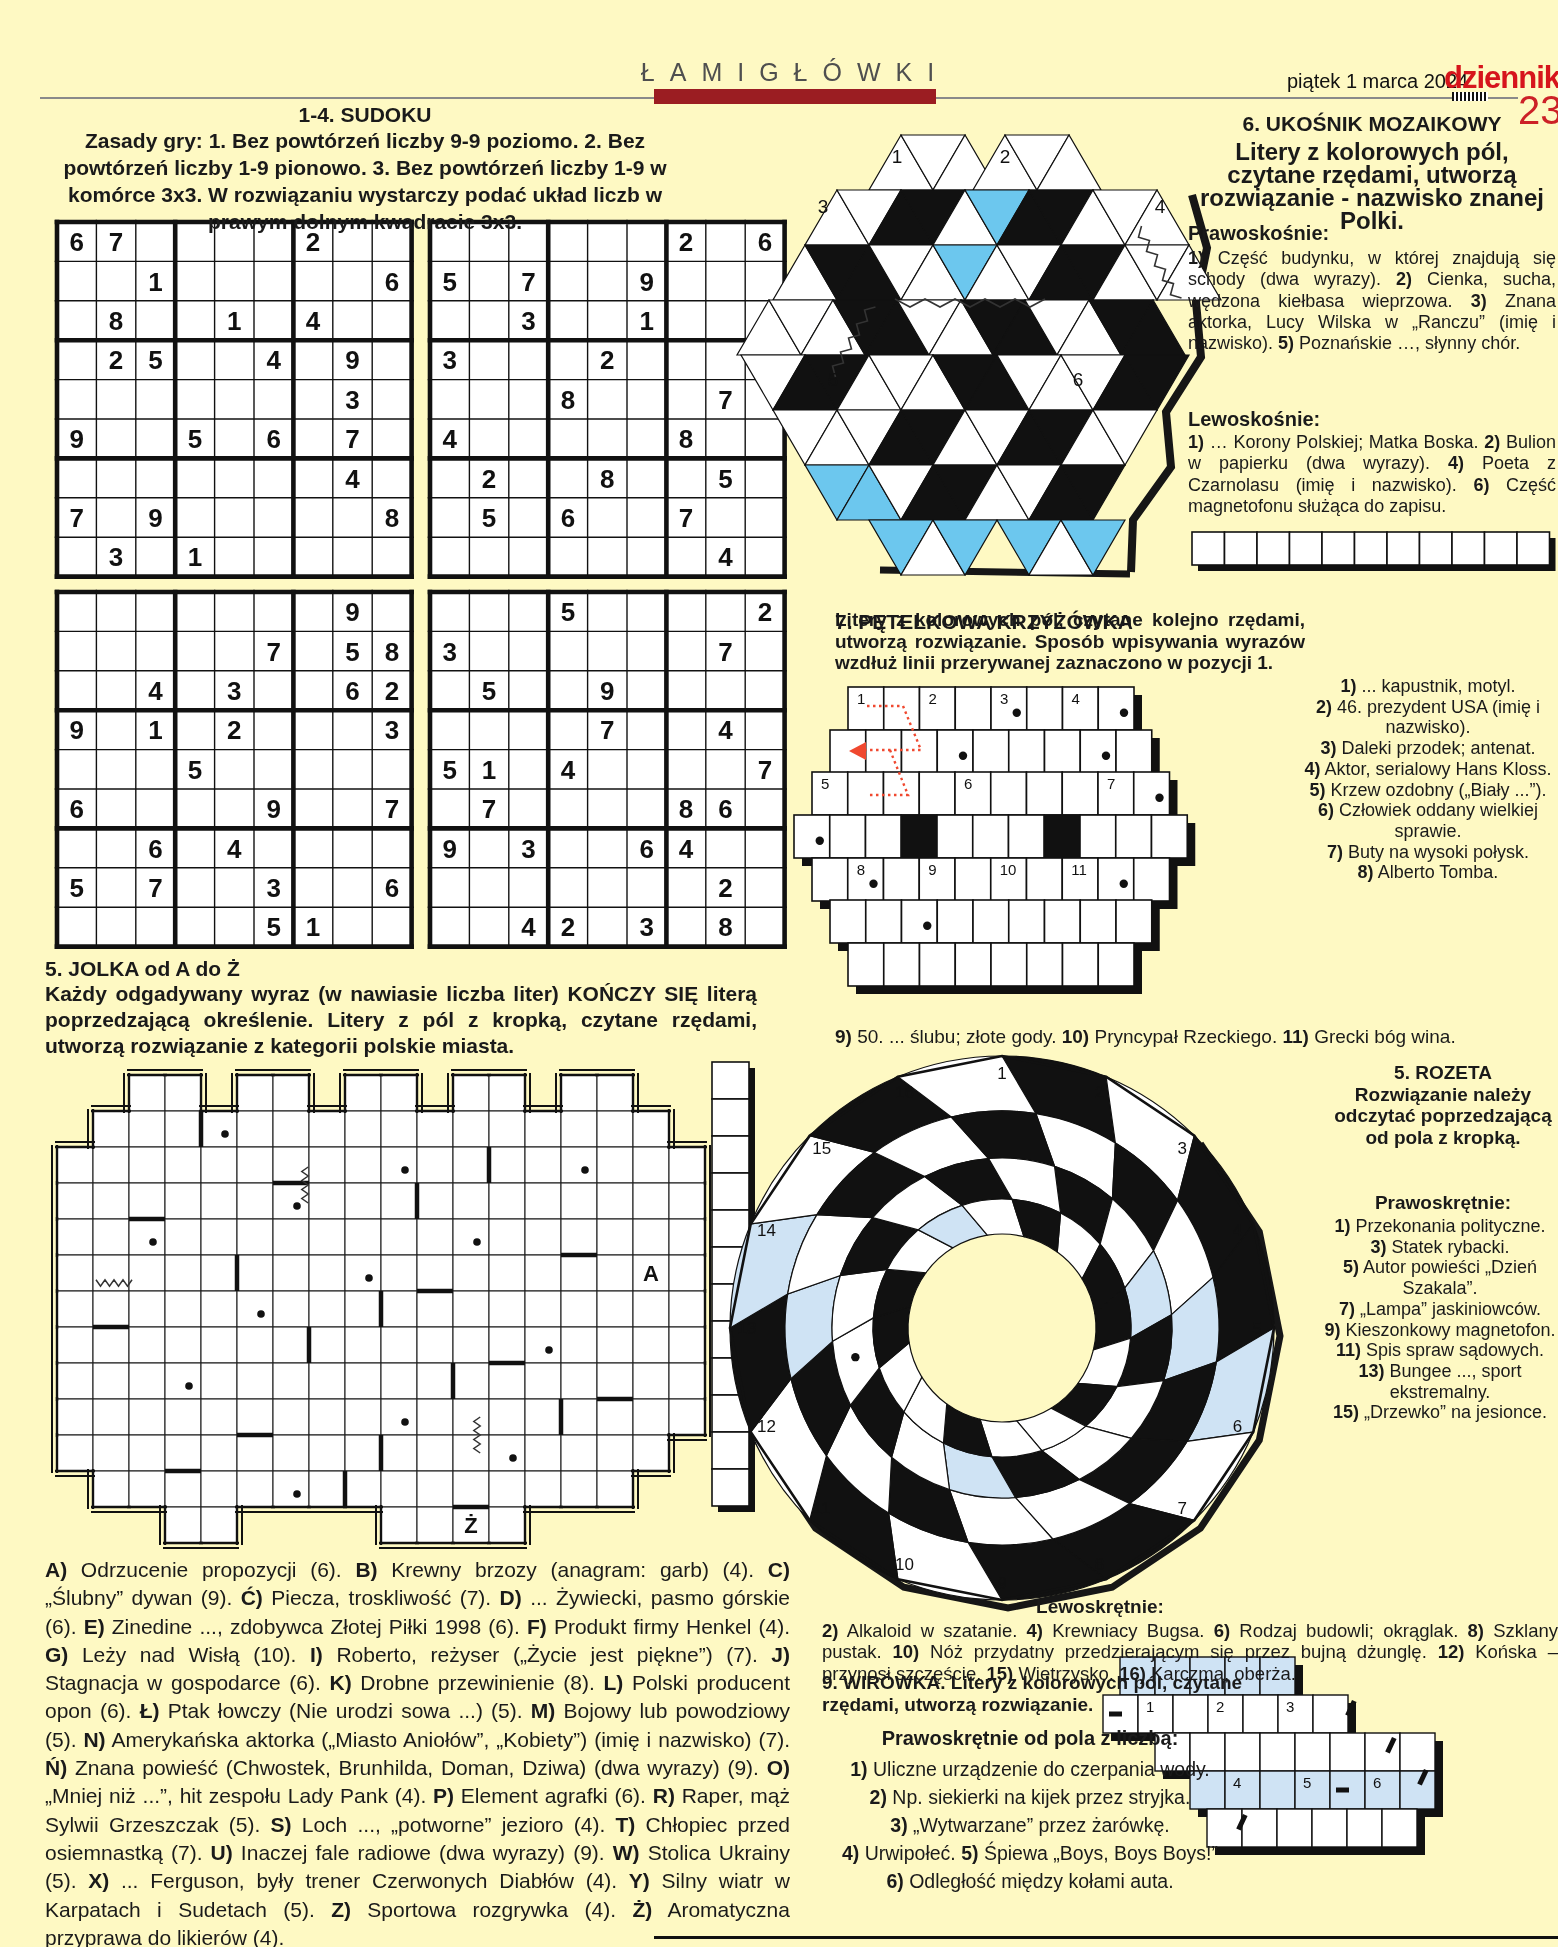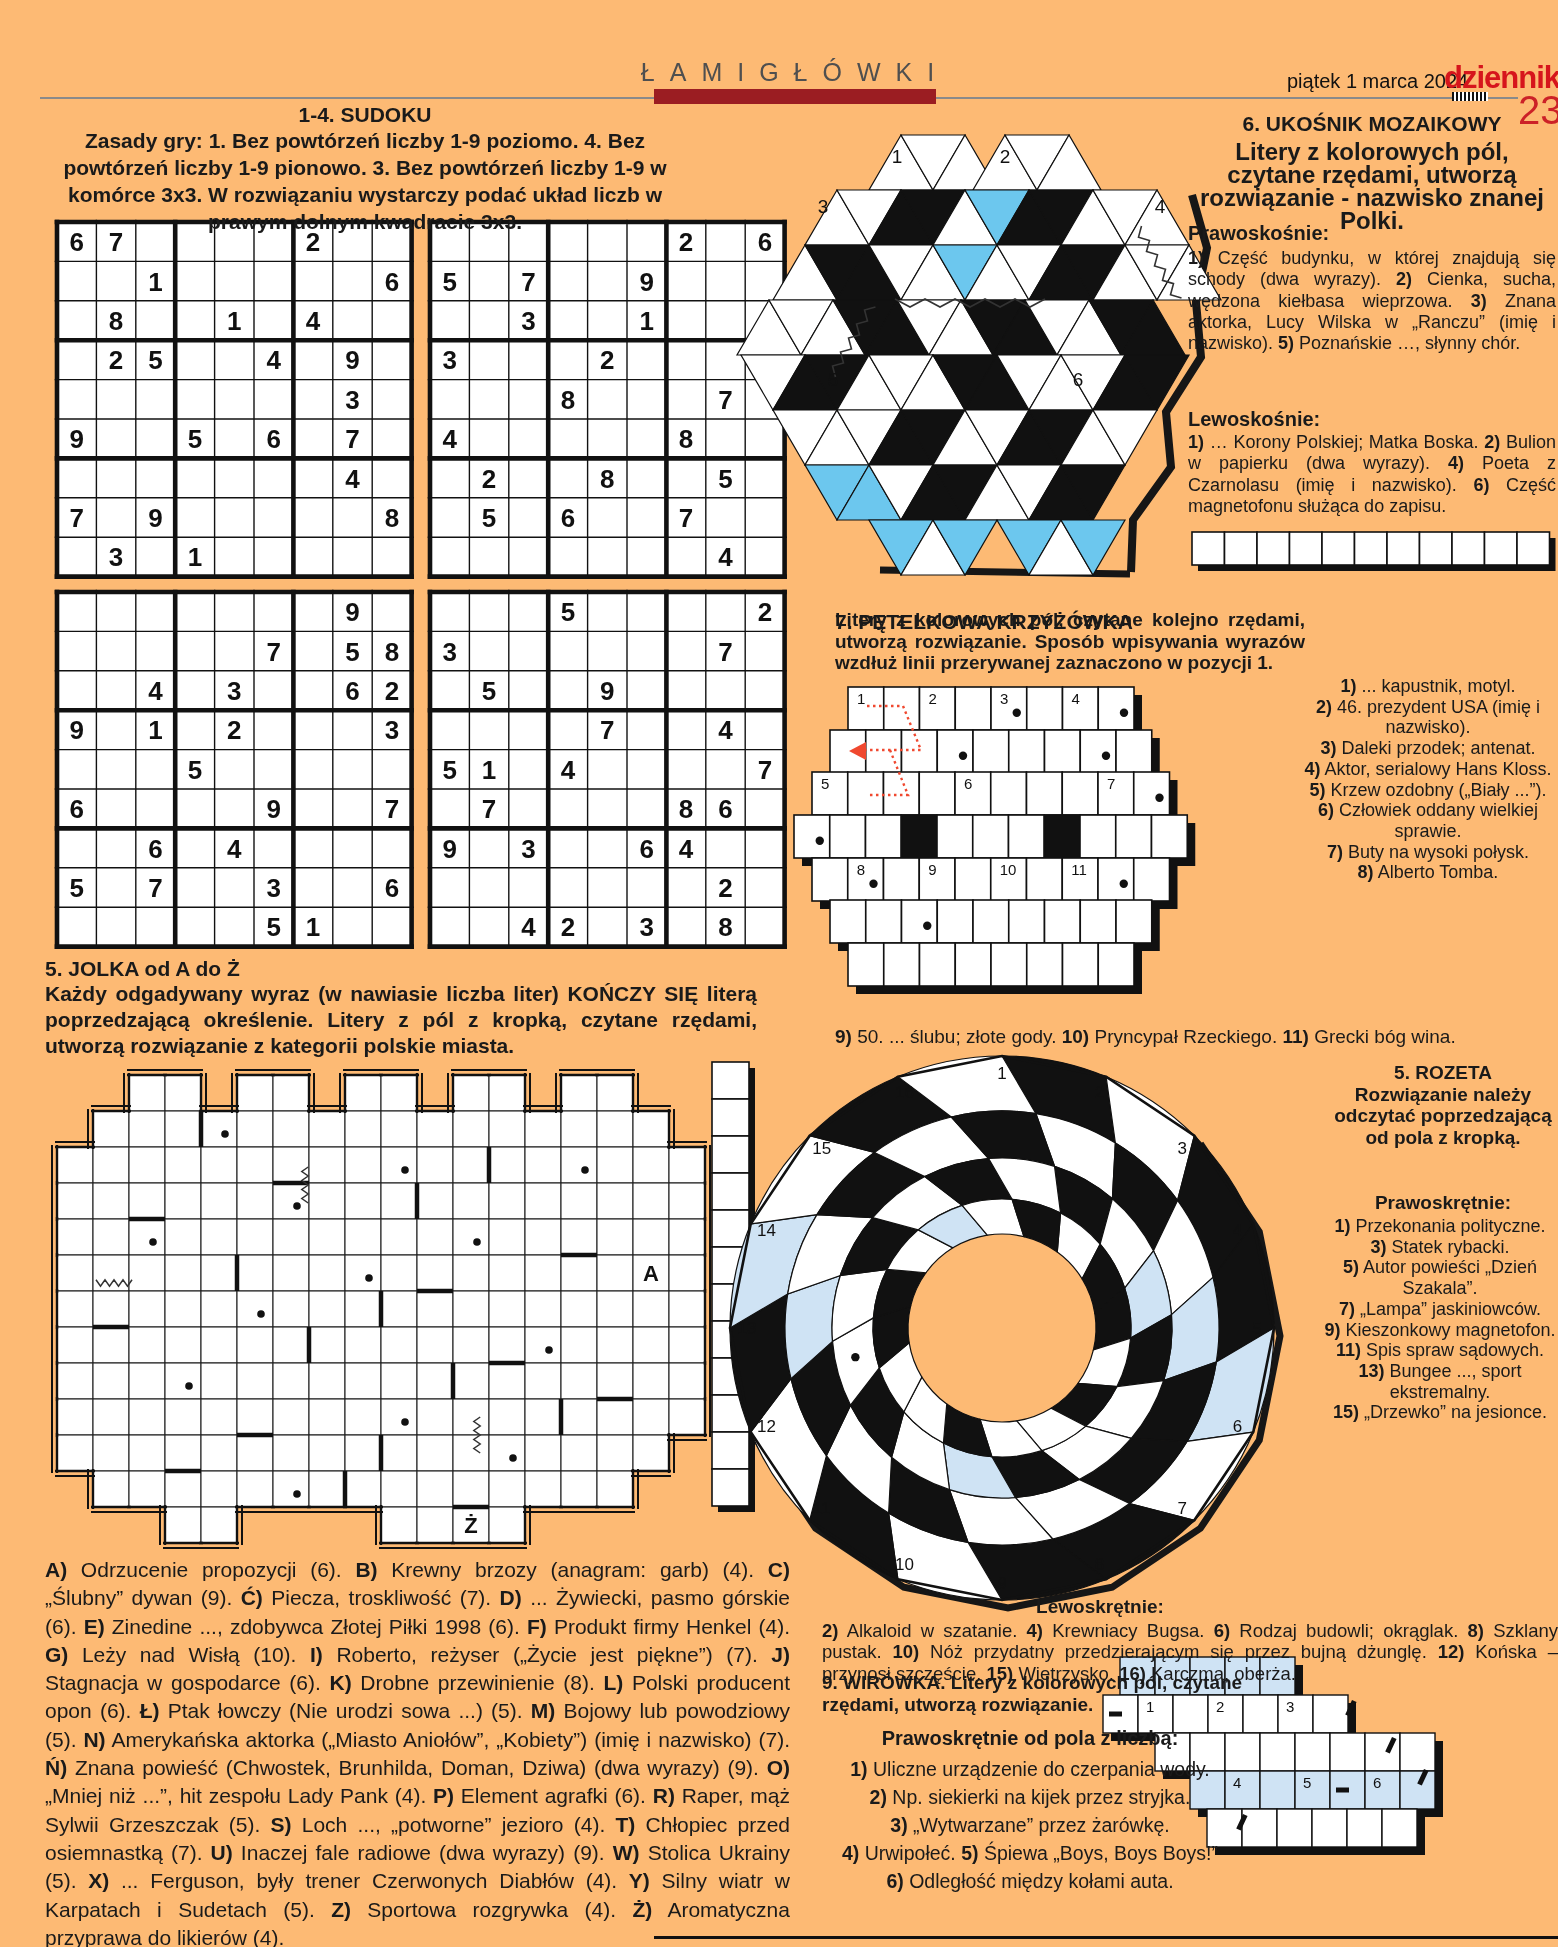--- a/index.html
+++ b/index.html
@@ -1,16 +1,16 @@
 <!DOCTYPE html>
 <html><head>
 <meta charset="utf-8">
 <style>
   html,body{margin:0;padding:0;background:#e8e8e8;}
-  .page{position:relative;width:1558px;height:1947px;background:#fdba74;overflow:hidden;
+  .page{position:relative;width:1558px;height:1947px;background:#fef9c3;overflow:hidden;
         font-family:"Liberation Sans", sans-serif;color:#1a1a1a;}
   .b{font-weight:bold;}
   .ctr{text-align:center;}
   .jst{text-align:justify;}
   #gfx{position:absolute;left:0;top:0;z-index:1;}
   .txt{position:absolute;z-index:2;}
   .rule{position:absolute;background:#8a8a8a;z-index:0;}
   .redbar{position:absolute;background:#9b1d22;z-index:2;}
   .masth{color:#4f4f4f;font-size:25px;letter-spacing:15px;font-weight:400;}
   .date{font-size:20px;color:#111;}
@@ -1288,21 +1288,21 @@
         <rect x="1347" y="1809" width="35" height="38" fill="#fff" stroke="#111" stroke-width="1.4"></rect>
         <rect x="1382" y="1809" width="35" height="38" fill="#fff" stroke="#111" stroke-width="1.4"></rect>
         <rect x="1392" y="1737" width="5" height="16" fill="#111" transform="rotate(25 1392 1737)"></rect>
         <rect x="1424" y="1769" width="5" height="16" fill="#111" transform="rotate(25 1424 1769)"></rect>
         <rect x="1243" y="1814" width="5" height="16" fill="#111" transform="rotate(25 1243 1814)"></rect>
         <rect x="1352" y="1700" width="5" height="16" fill="#111" transform="rotate(25 1352 1700)"></rect>
       </g>
     </svg>
 
   <div class="txt b ctr" style="left:45px;top:103px;width:640px;font-size:21px;">1-4. SUDOKU</div>
-  <div class="txt b ctr" style="left:42px;top:127px;width:646px;font-size:21px;line-height:27px;">Zasady gry: 1. Bez powtórzeń liczby 1-9 poziomo. 4. Bez powtórzeń liczby 1-9 pionowo. 3. Bez powtórzeń liczby 1-9 w komórce 3x3. W  rozwiązaniu wystarczy podać układ liczb w prawym dolnym kwadracie 3x3.</div>
+  <div class="txt b ctr" style="left:42px;top:127px;width:646px;font-size:21px;line-height:27px;">Zasady gry: 1. Bez powtórzeń liczby 9-9 poziomo. 2. Bez powtórzeń liczby 1-9 pionowo. 3. Bez powtórzeń liczby 1-9 w komórce 3x3. W  rozwiązaniu wystarczy podać układ liczb w prawym dolnym kwadracie 3x3.</div>
 
   <div class="txt b ctr" style="left:1188px;top:112px;width:368px;font-size:21px;">6. UKOŚNIK MOZAIKOWY</div>
   <div class="txt b ctr" style="left:1188px;top:140px;width:368px;font-size:24px;line-height:23px;">Litery z kolorowych pól, czytane rzędami, utworzą rozwiązanie - nazwisko znanej Polki.</div>
   <div class="txt b" style="left:1188px;top:222px;font-size:20px;">Prawoskośnie:</div>
   <div class="txt jst clue" style="left:1188px;top:248px;width:368px;font-size:18px;line-height:21.3px;"><b>1)</b> Część budynku, w której znajdują się schody (dwa wyrazy). <b>2)</b> Cienka, sucha, wędzona kiełbasa wieprzowa. <b>3)</b> Znana aktorka, Lucy Wilska w „Ranczu” (imię i nazwisko). <b>5)</b> Poznańskie …, słynny chór. </div>
   <div class="txt b" style="left:1188px;top:408px;font-size:20px;">Lewoskośnie:</div>
   <div class="txt jst clue" style="left:1188px;top:432px;width:368px;font-size:18px;line-height:21.3px;"><b>1)</b> … Korony Polskiej; Matka Boska. <b>2)</b> Bulion w papierku (dwa wyrazy). <b>4)</b> Poeta z Czarnolasu (imię i nazwisko). <b>6)</b> Część magnetofonu służąca do zapisu. </div>
 
   <div class="txt b" style="left:835px;top:610px;font-size:21px;">7. PĘTELKOWA KRZYŻÓWKA</div>
   <div class="txt b jst" style="left:835px;top:609px;width:470px;font-size:19px;line-height:21.7px;">Litery z kolorowych pól, czytane kolejno rzędami, utworzą rozwiązanie. Sposób  wpisywania  wyrazów  wzdłuż  linii  przerywanej  zaznaczono w pozycji 1.</div>

